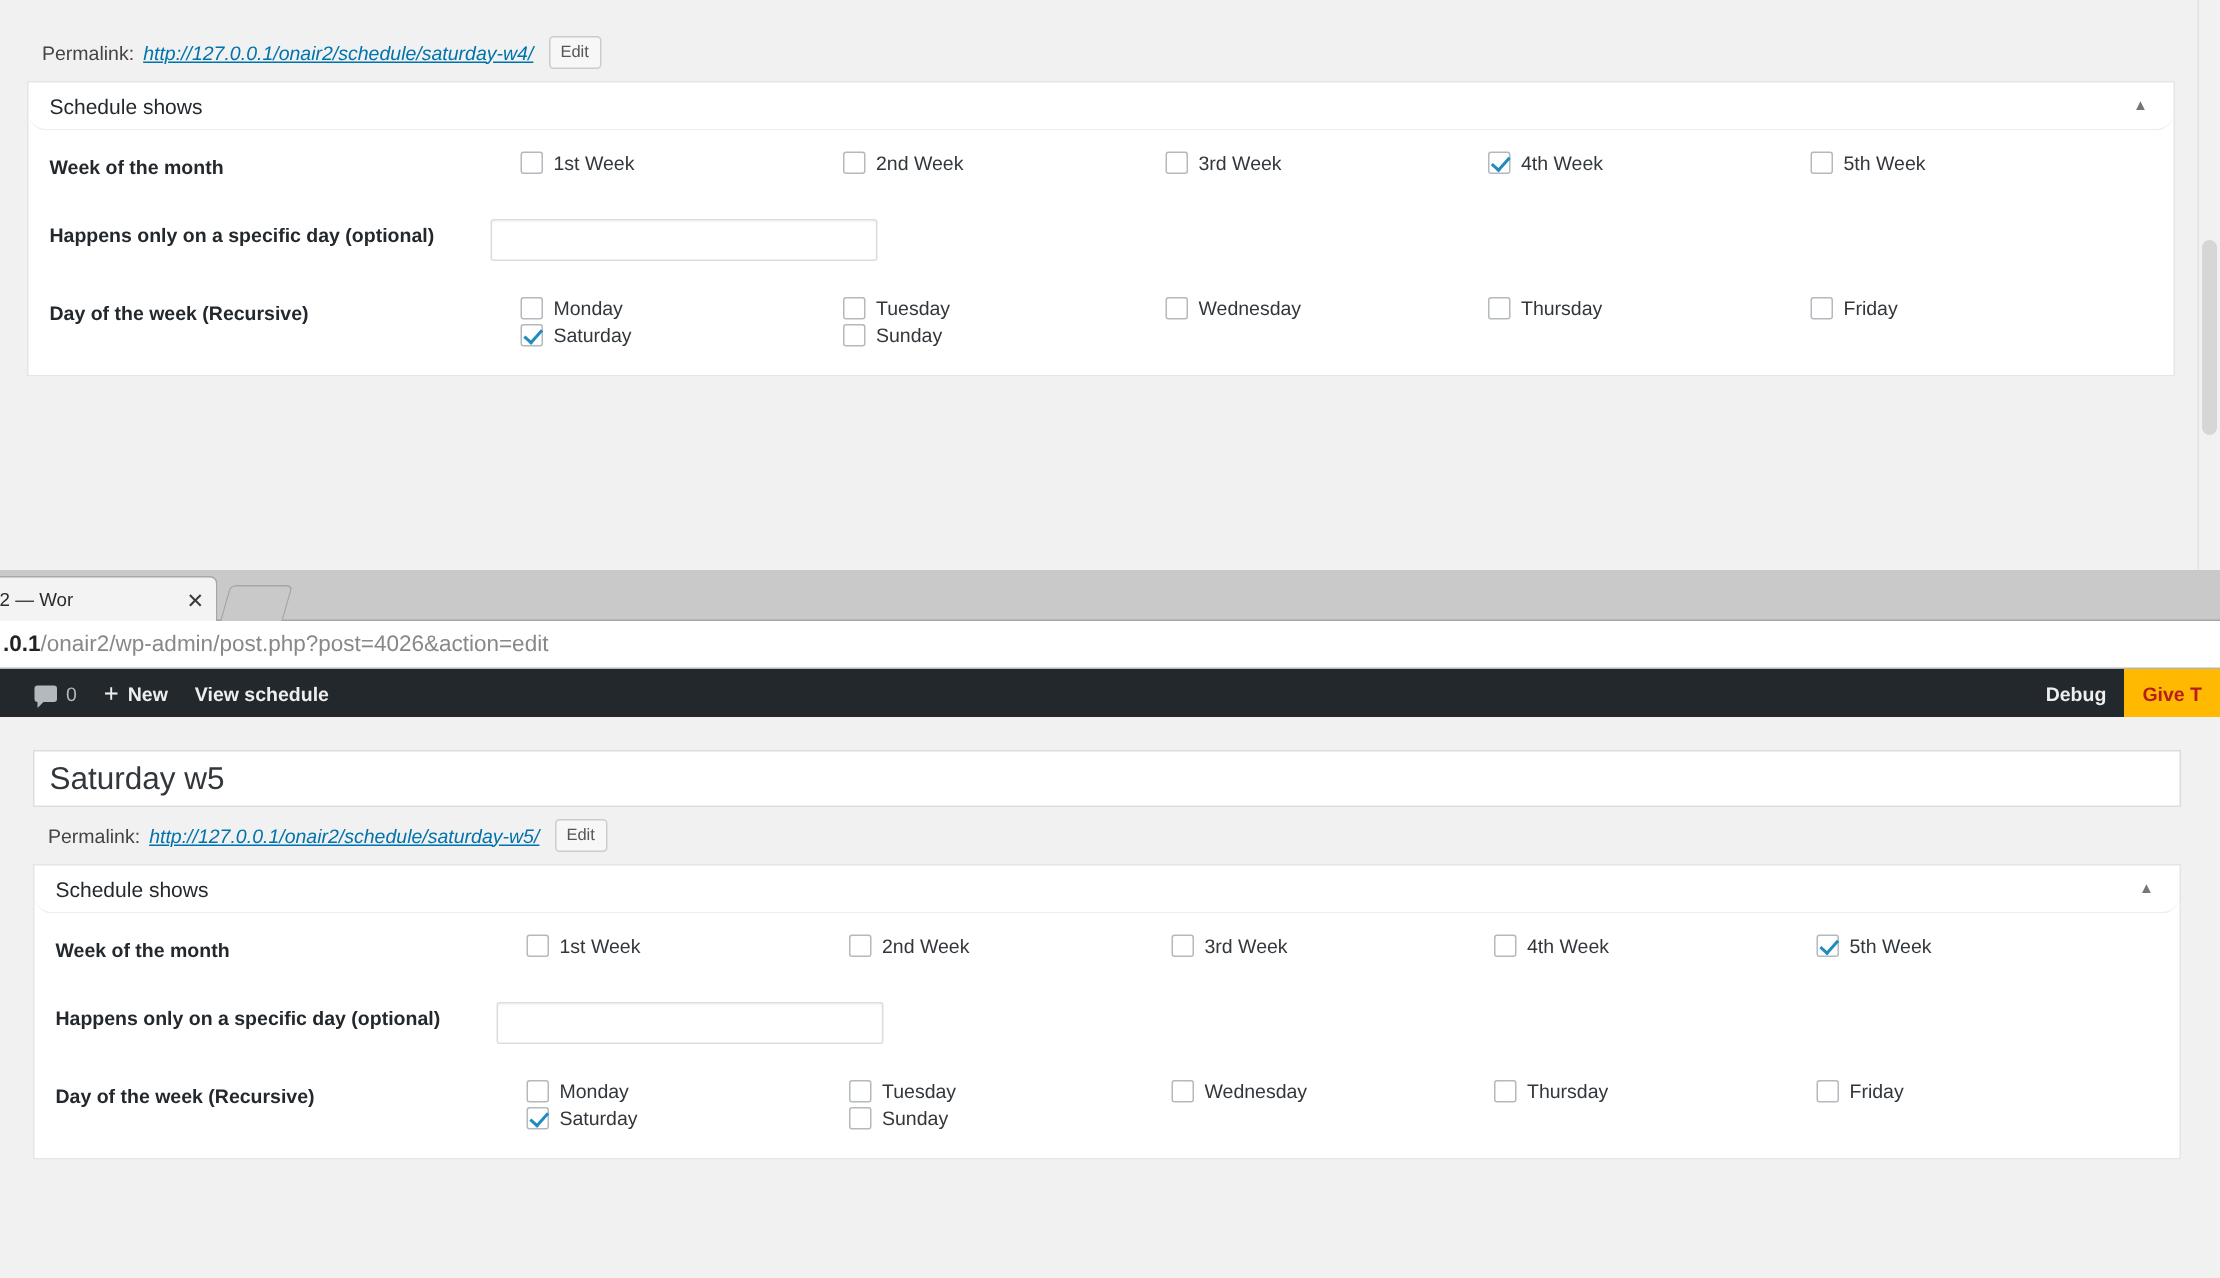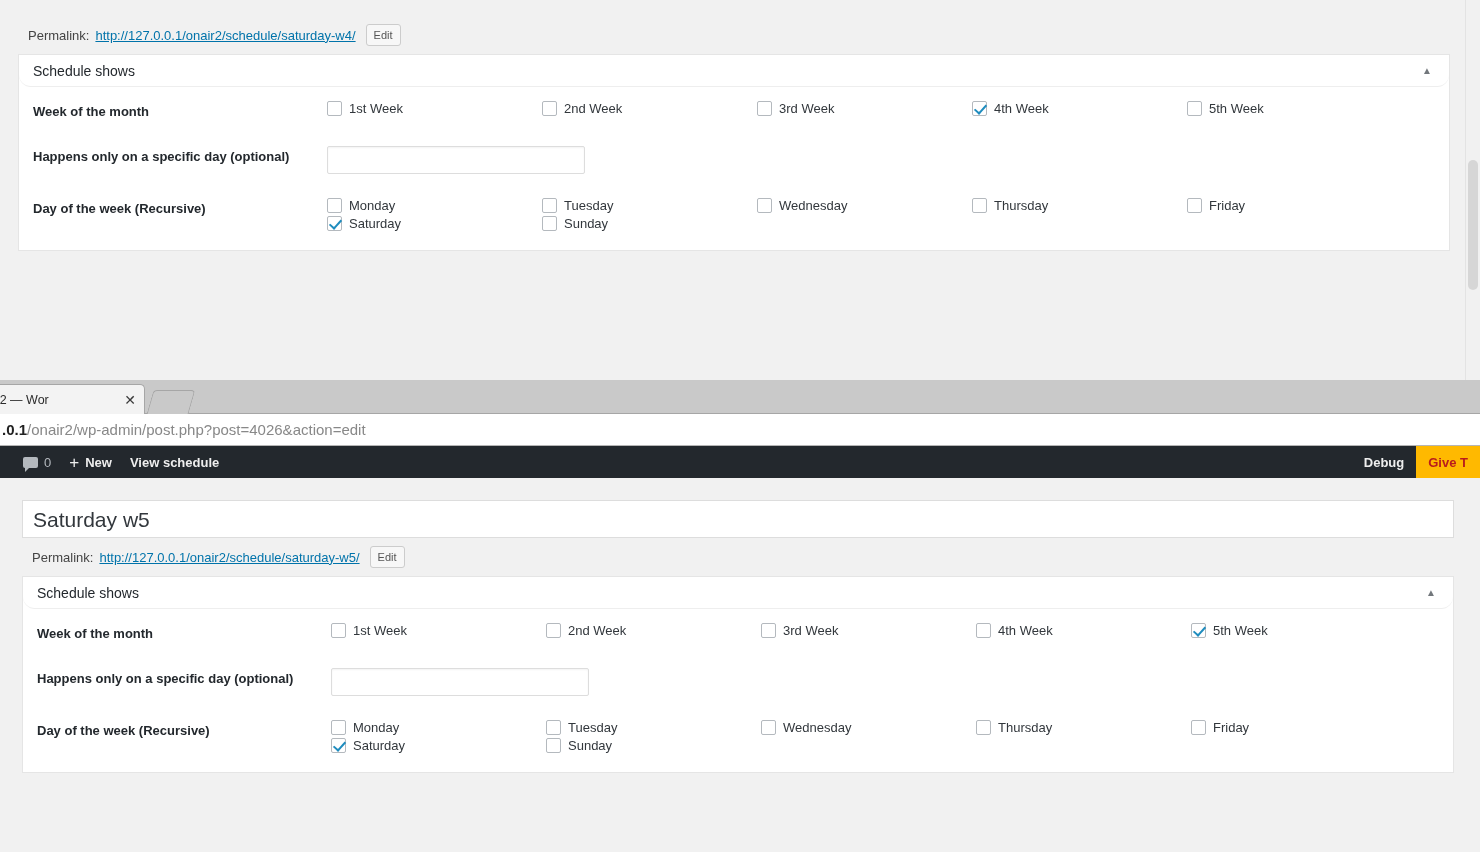--- a/index.html
+++ b/index.html
@@ -38,20 +38,21 @@
     display: flex; align-items: center;
     padding-left: 10px;
     font-size: 13px;
     color: #444;
     gap: 6px;
   }
   .permalink-label { color: #444; font-size: 13px; }
   .permalink-link {
     color: #0073aa; text-decoration: underline; font-size: 13px;
     cursor: pointer;
+    font-style: italic;
   }
   .edit-btn {
     display: inline-flex; align-items: center; justify-content: center;
     height: 22px; padding: 0 7px;
     background: #f7f7f7;
     border: 1px solid #ccc;
     border-radius: 3px;
     font-size: 11px;
     color: #555;
     cursor: pointer;
@@ -86,21 +87,21 @@
     padding: 14px 0 10px 14px;
   }
   .form-label {
     width: 294px; flex: 0 0 294px;
     font-size: 13px; font-weight: bold; color: #23282d;
     line-height: 1.45;
     padding-top: 2px;
   }
   .form-field { flex: 1; position: relative; }
 
-  .cbgrid { display: flex; flex-wrap: wrap; }
+  .cbgrid { display: flex; flex-wrap: wrap; margin-left: 20px; }
   .cbgrid.weeks .cbitem { width: 215px; }
   .cbgrid.days .cbitem { width: 215px; margin-bottom: 3px; }
   .cbitem {
     display: flex; align-items: center; gap: 7px;
     font-size: 13px; color: #32373c;
     cursor: pointer;
   }
   .cb {
     width: 15px; height: 15px; flex: 0 0 15px;
     border: 1px solid #b4b9be;

